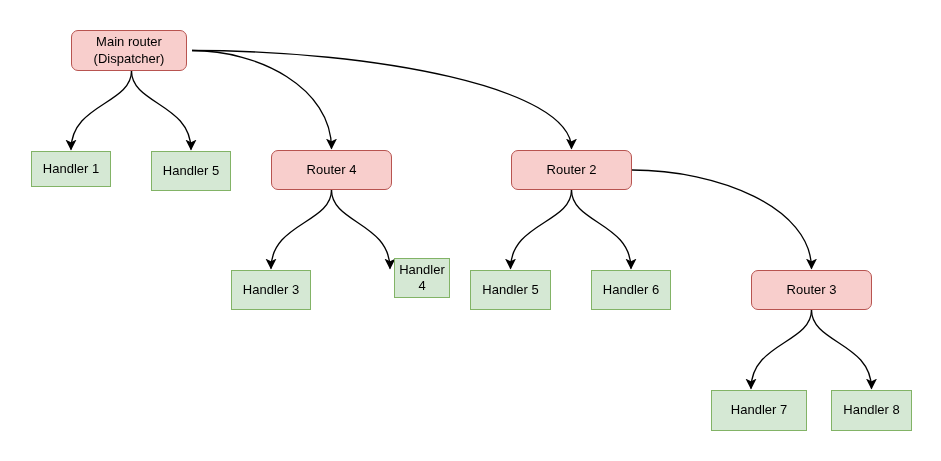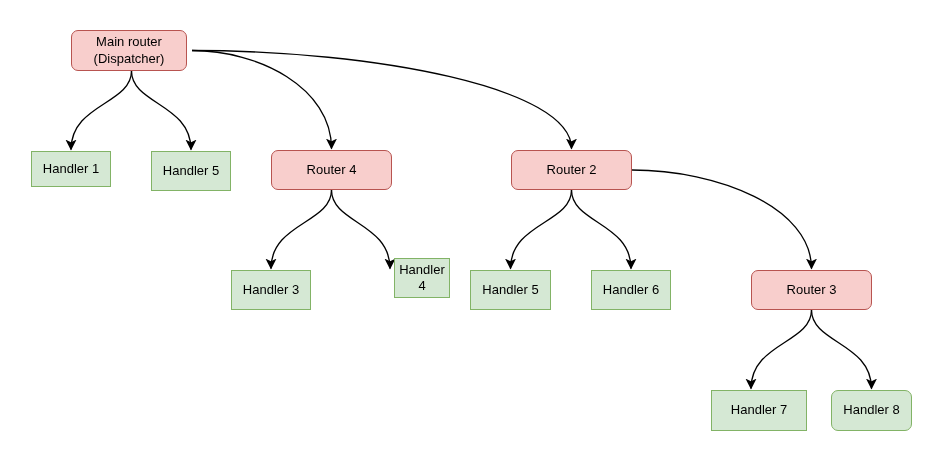--- a/index.html
+++ b/index.html
@@ -76,15 +76,15 @@
       <div class="node handler" style="left: 31px; top: 151px; width: 80px; height: 36px;"><span>Handler 1</span></div>
       <div class="node handler" style="left: 151px; top: 151px; width: 80px; height: 40px;"><span>Handler 5</span></div>
       <div class="node router" style="left: 271px; top: 150px; width: 121px; height: 40px;"><span>Router 4</span></div>
       <div class="node router" style="left: 511px; top: 150px; width: 121px; height: 40px;"><span>Router 2</span></div>
       <div class="node handler" style="left: 231px; top: 270px; width: 80px; height: 40px;"><span>Handler 3</span></div>
       <div class="node handler" style="left: 350px; top: 258px; width: 56px; height: 40px; margin-left: 44px;"><span>Handler 4</span></div>
       <div class="node handler" style="left: 470px; top: 270px; width: 81px; height: 40px;"><span>Handler 5</span></div>
       <div class="node handler" style="left: 591px; top: 270px; width: 80px; height: 40px;"><span>Handler 6</span></div>
       <div class="node router" style="left: 751px; top: 270px; width: 121px; height: 40px;"><span>Router 3</span></div>
       <div class="node handler" style="left: 711px; top: 390px; width: 96px; height: 41px;"><span>Handler 7</span></div>
-      <div class="node handler" style="left: 831px; top: 390px; width: 81px; height: 41px; border-radius: 7px;"><span>Handler 8</span></div>
+      <div class="node handler" style="left: 831px; top: 390px; width: 81px; height: 41px;"><span>Handler 8</span></div>
     </div>
 </div>
 
 </body></html>

